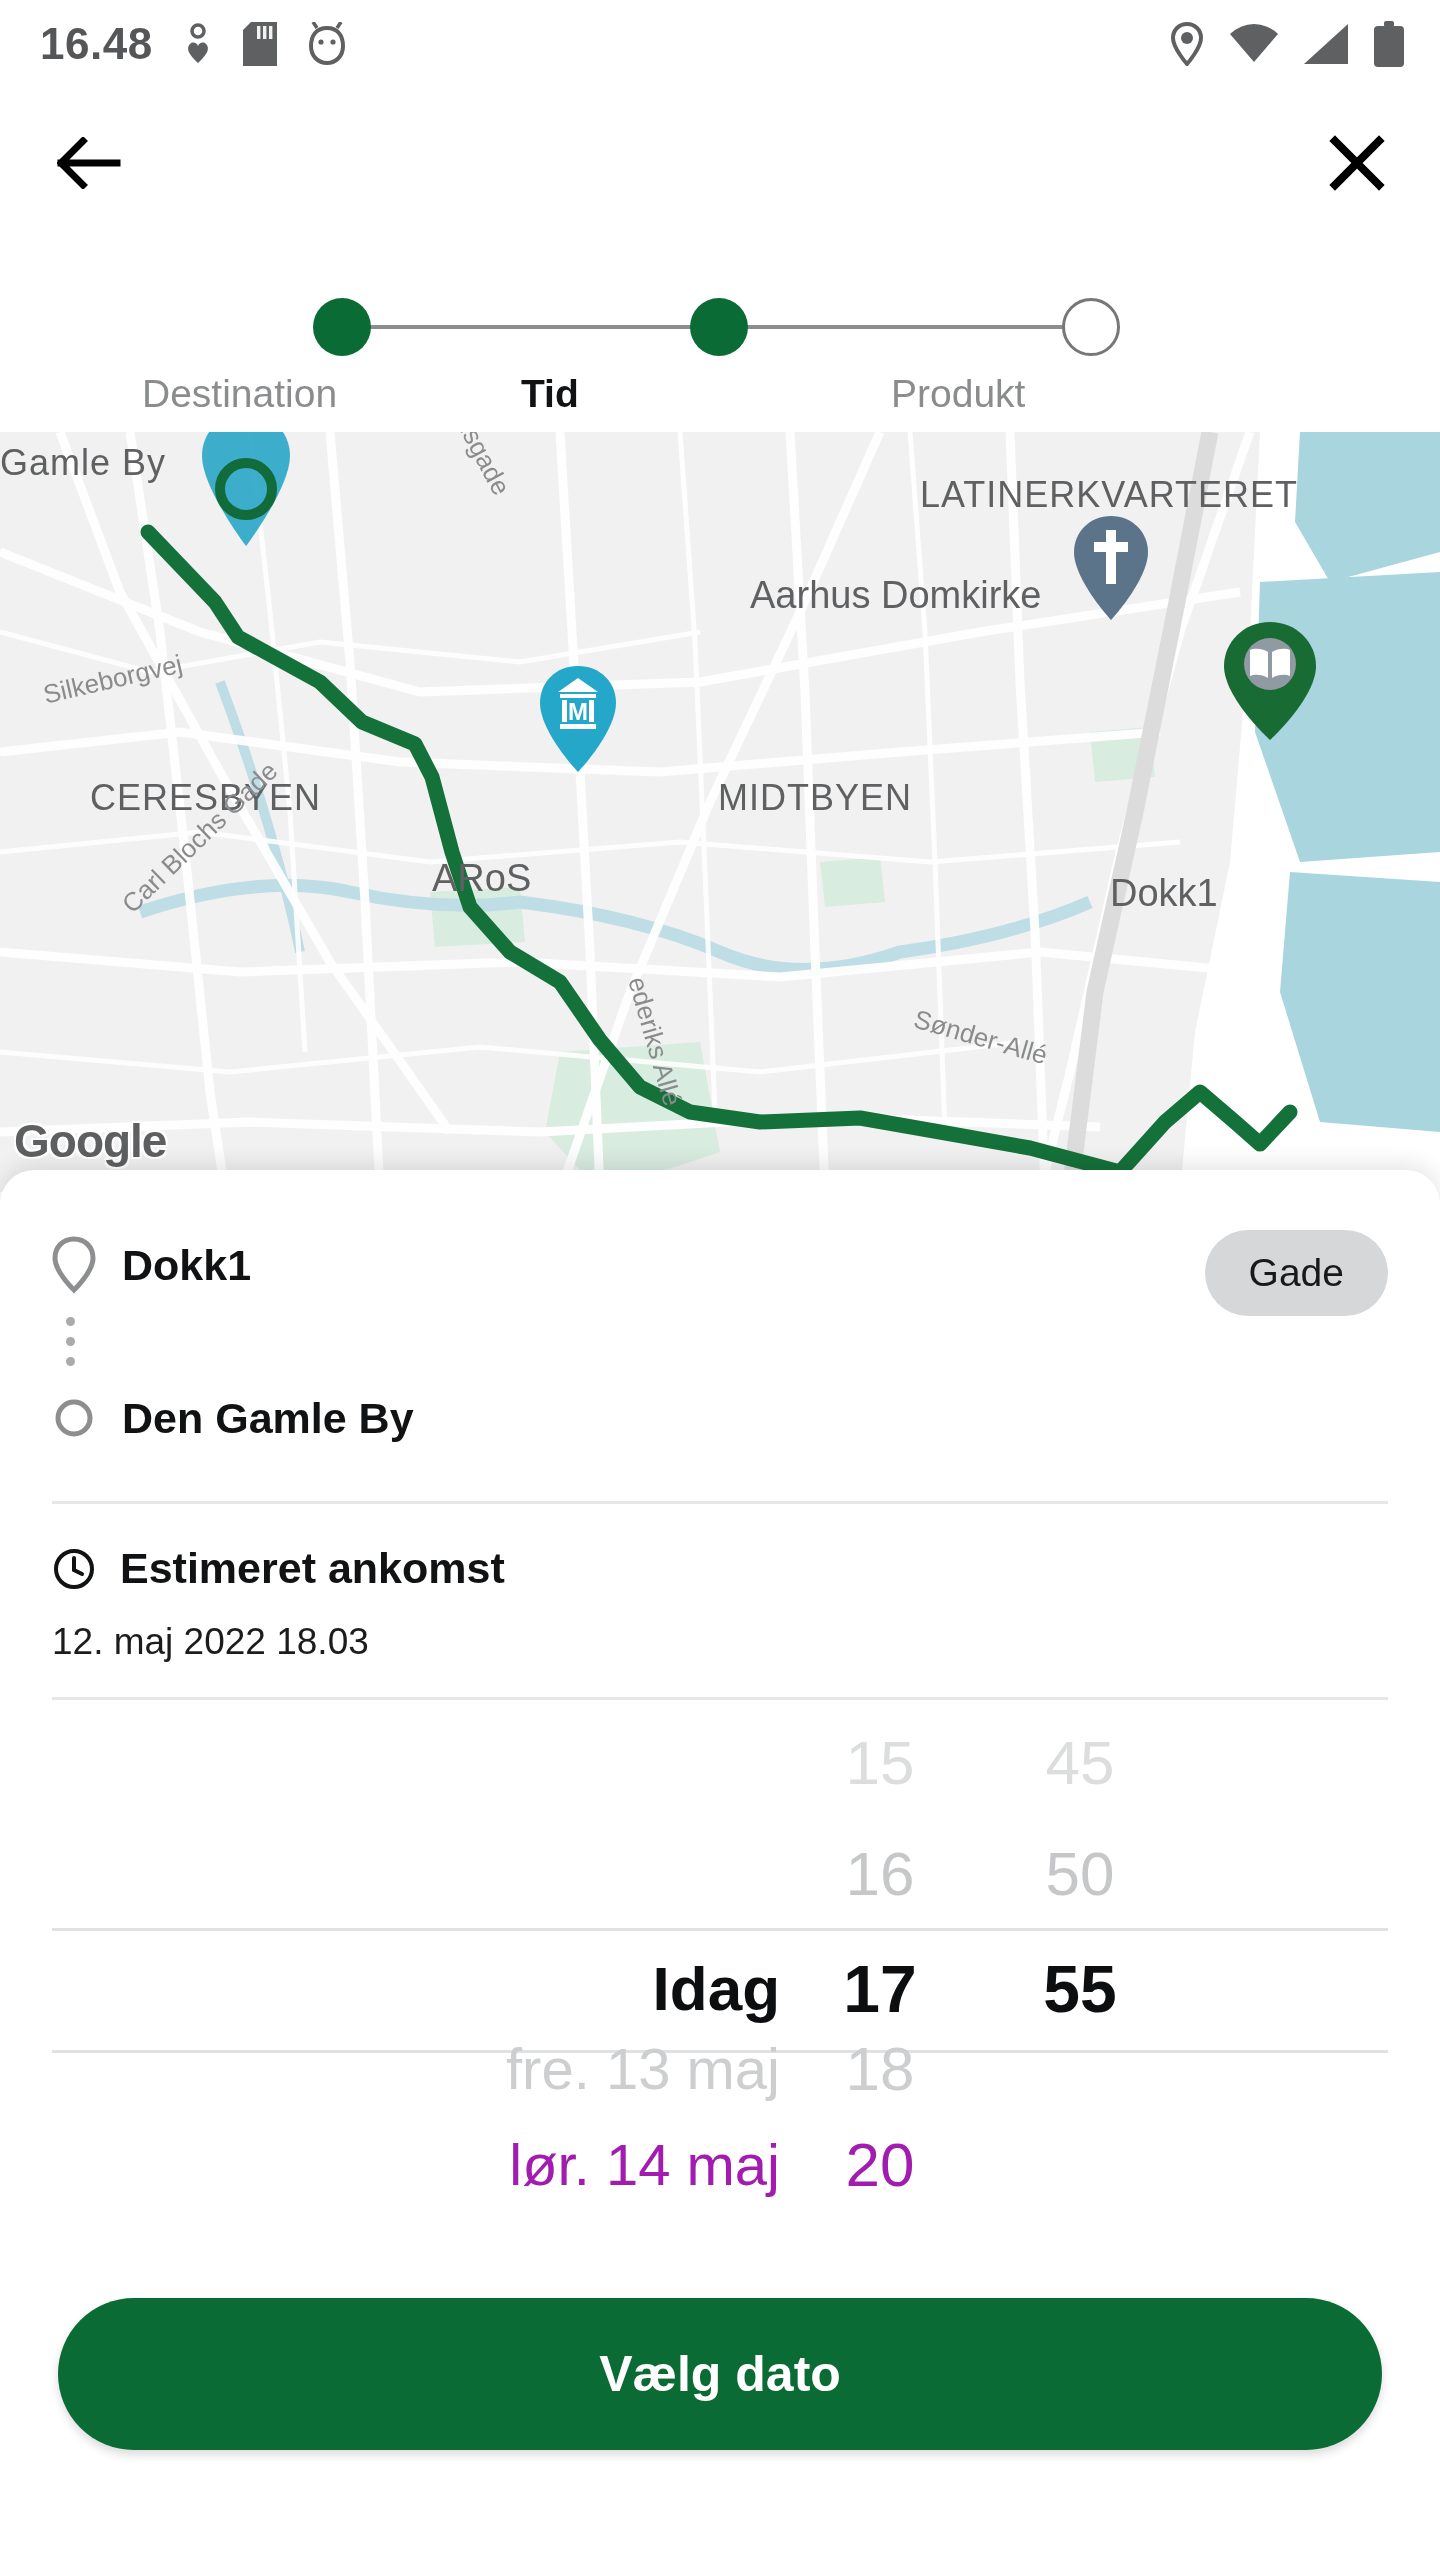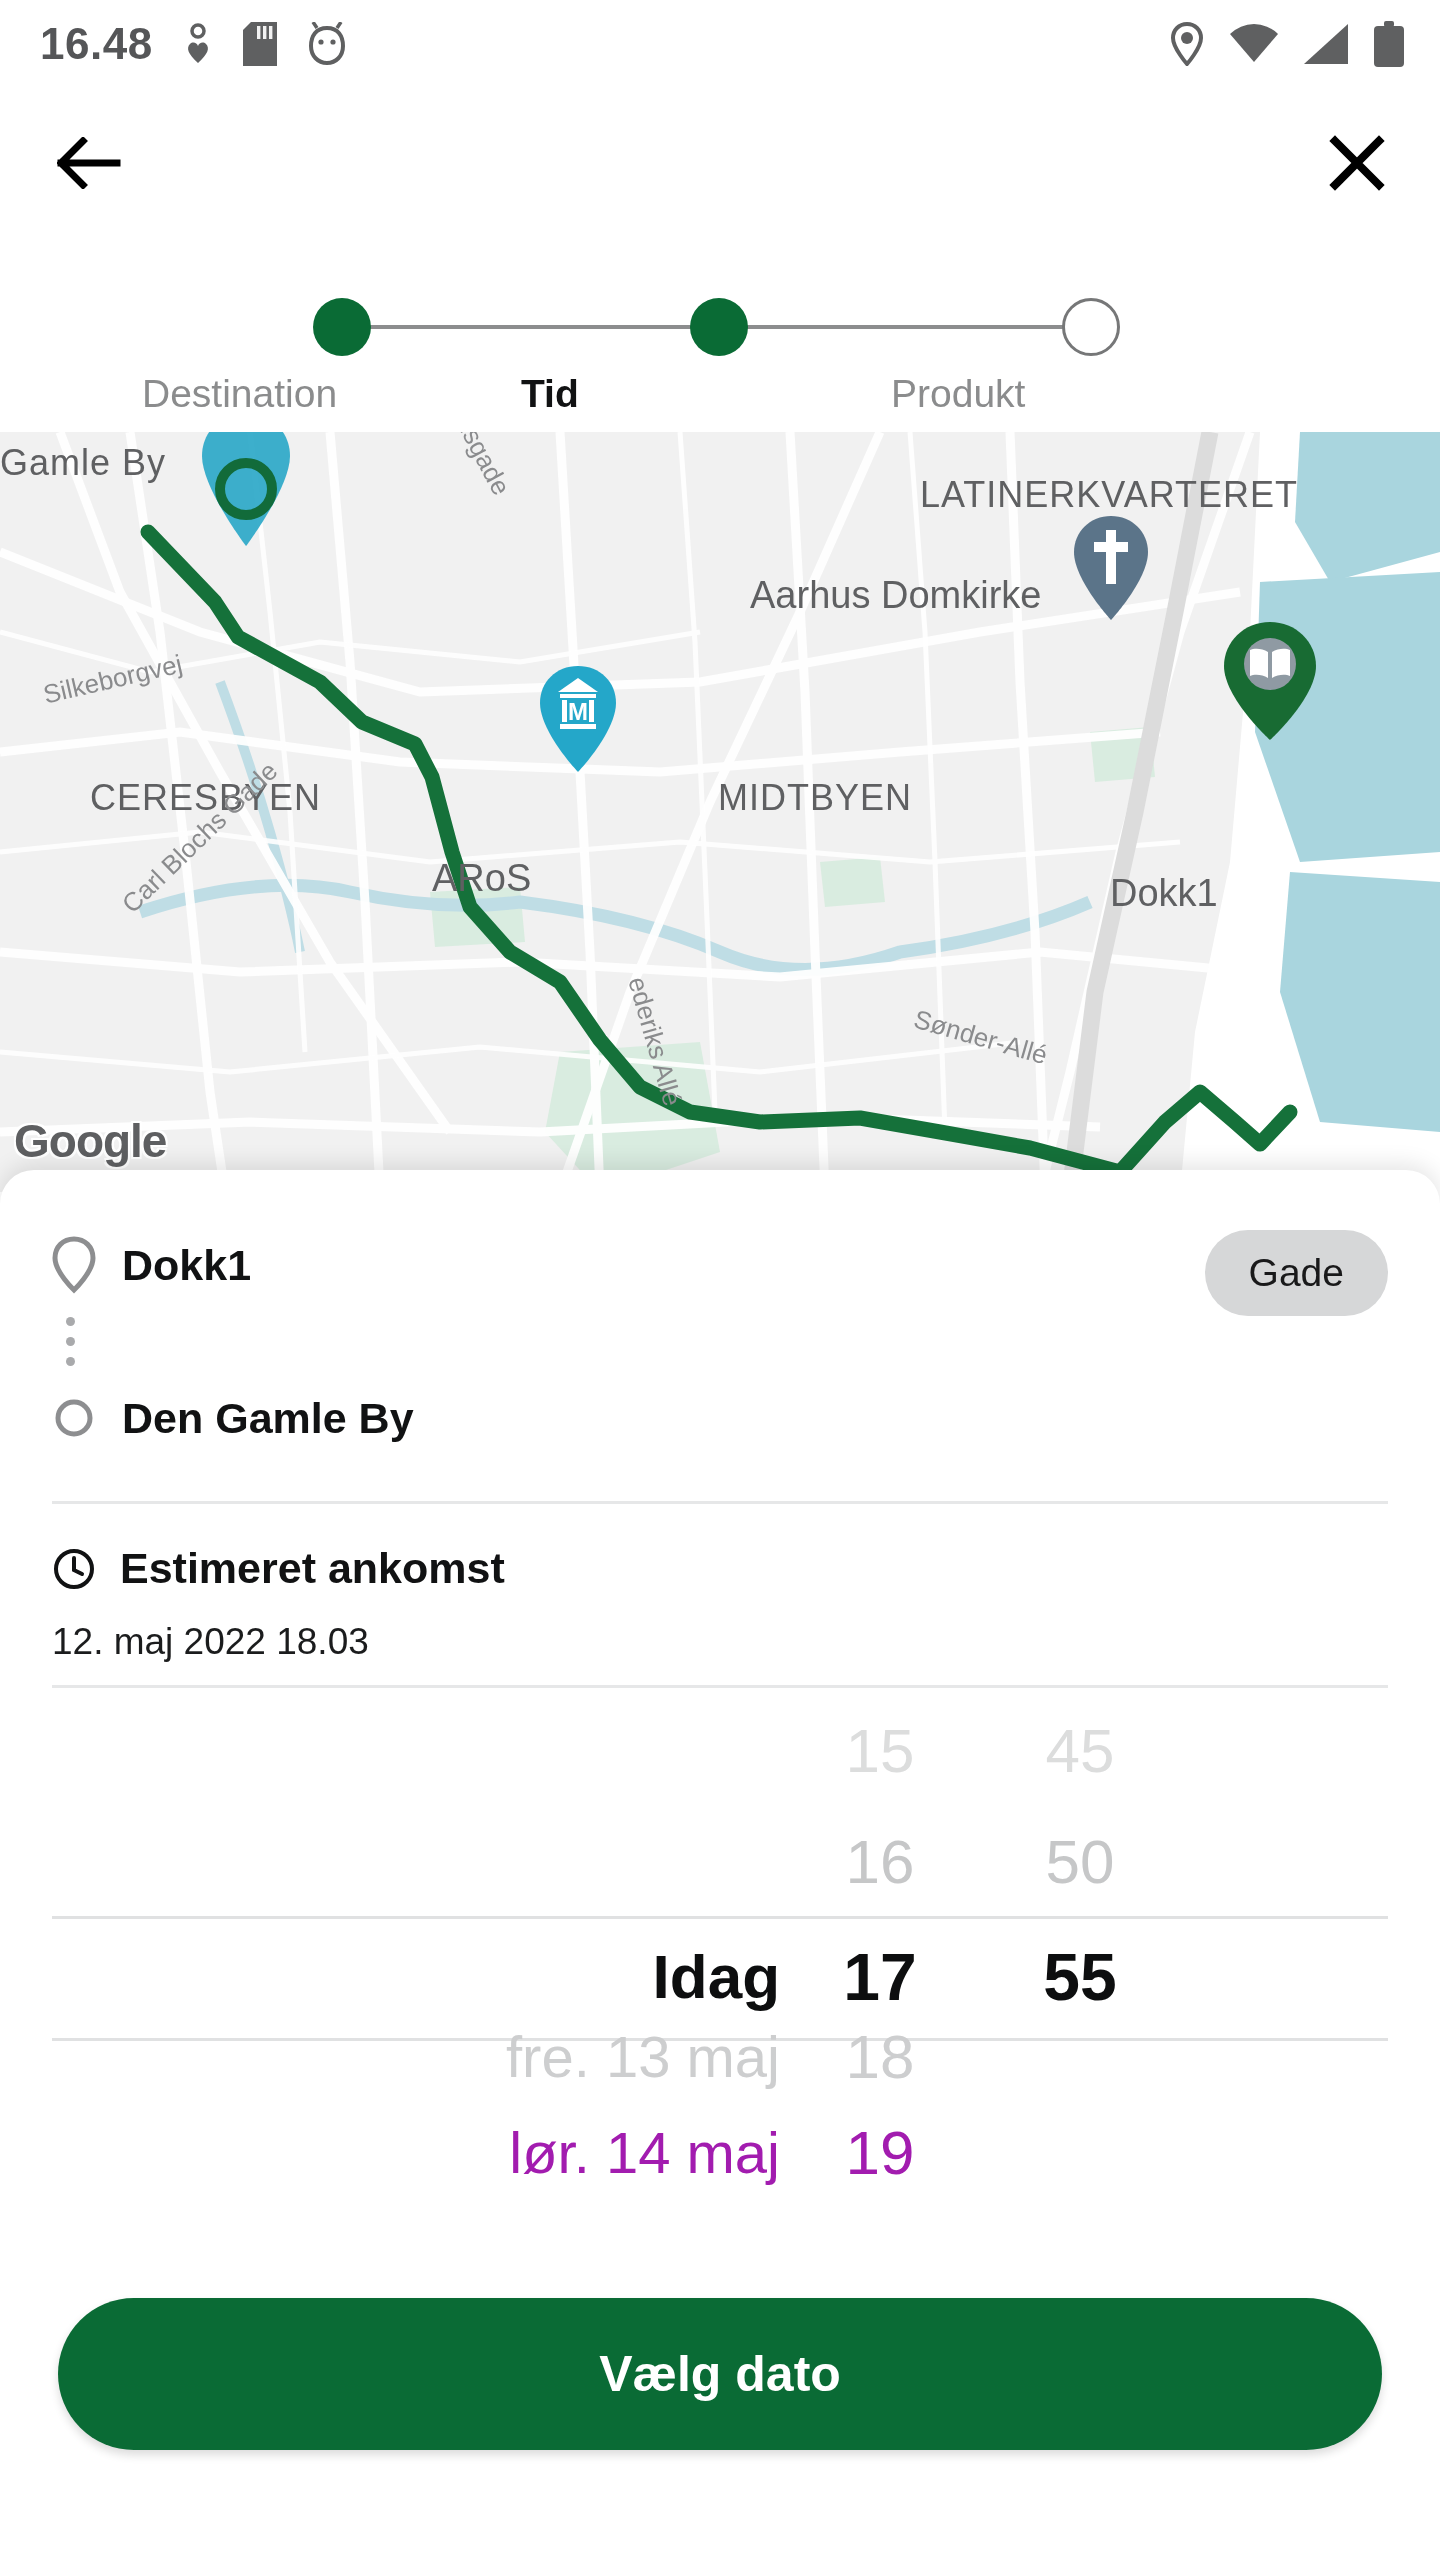--- a/index.html
+++ b/index.html
@@ -93,21 +93,21 @@
   }
   .note-btn {
     position:absolute; right:52px; top:60px;
     background:#d6d7d8; color:#19191a;
     border:none; border-radius:44px;
     padding:0 44px; height:86px; line-height:86px;
     font-size:39px; font-family:"Liberation Sans", sans-serif;
   }
   .divider { height:3px; background:#e6e7e8; margin:0 52px; }
 
-  .eta-block { padding:40px 52px 22px 52px; }
+  .eta-block { padding:40px 52px 34px 52px; }
   .eta-head { display:flex; align-items:center; gap:24px; }
   .eta-title { font-size:43px; font-weight:bold; color:#111213; }
   .eta-value { font-size:37px; color:#1b1c1d; margin-top:28px; }
 
   
   .picker { position:relative; height:520px; margin-top:6px; }
   .picker-sep { position:absolute; left:52px; width:1336px; height:3px; background:#e0e1e2; }
   .picker-sep.top { top:222px; }
   .picker-sep.bottom { top:344px; }
   .pcol { position:absolute; top:0; height:520px; }
@@ -362,21 +362,21 @@
         <div class="pitem sel">Idag</div>
         <div class="pitem r3">fre. 13 maj</div>
         <div class="pitem r4">lør. 14 maj</div>
       </div>
 
       <div class="pcol hour">
         <div class="pitem r0">15</div>
         <div class="pitem r1">16</div>
         <div class="pitem sel">17</div>
         <div class="pitem r3">18</div>
-        <div class="pitem r4">19</div>
+        <div class="pitem r4">20</div>
       </div>
 
       <div class="pcol min">
         <div class="pitem r0">45</div>
         <div class="pitem r1">50</div>
         <div class="pitem sel">55</div>
         <div class="pitem r3"></div>
         <div class="pitem r4"></div>
       </div>
     </div>

